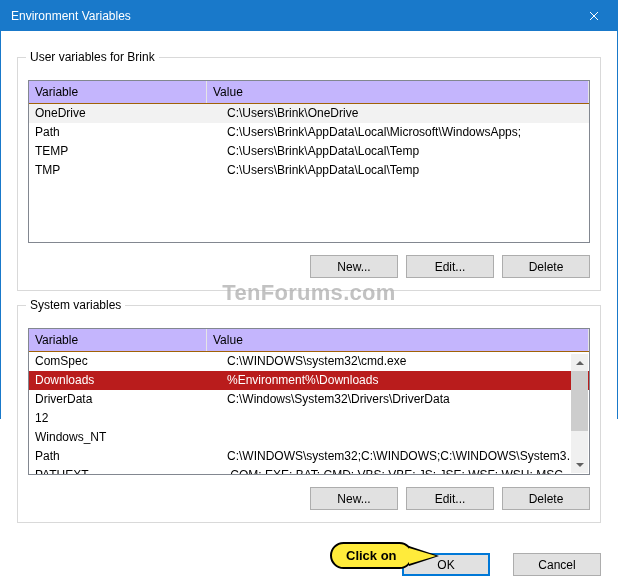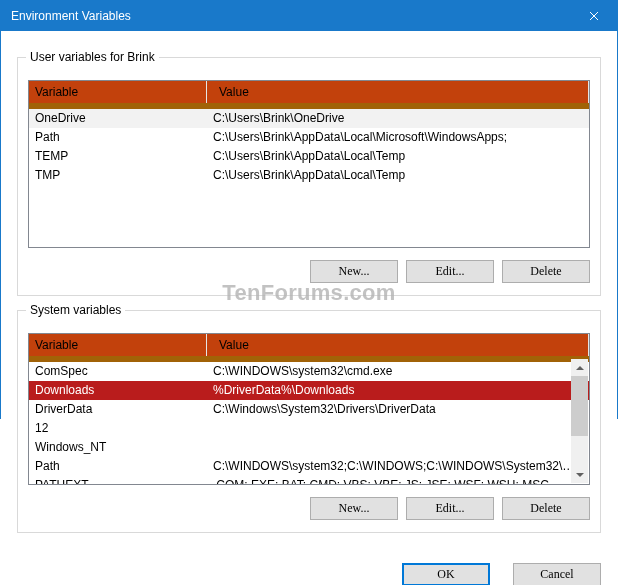--- a/index.html
+++ b/index.html
@@ -5,40 +5,40 @@
 * { box-sizing: border-box; margin: 0; padding: 0; }
 body { font-family: "Segoe UI", Tahoma, sans-serif; font-size: 12px; background: #fff; width: 618px; height: 585px; position: relative; }
 .titlebar { background: #1979ca; color: #fff; height: 30px; display: flex; align-items: center; padding: 0 0 0 10px; }
 .titlebar-text { flex: 1; font-size: 12px; }
 .close-btn { width: 46px; height: 30px; display: flex; align-items: center; justify-content: center; color: #fff; cursor: pointer; }
 .close-btn svg { width: 10px; height: 10px; }
 .dialog-body { padding: 12px 16px 16px 16px; background: #fff; }
 .fieldset { border: 1px solid #d9d9d9; margin: 14px 0 8px 0; padding: 22px 10px 12px 10px; position: relative; }
 .fieldset-legend { position: absolute; top: -8px; left: 8px; background: #fff; padding: 0 4px; font-size: 12px; color: #000; }
 .listview { border: 1px solid #828790; background: #fff; position: relative; }
-.listview-header { display: flex; background: #c2410c; border-bottom: 6px solid #a16207; gap: 6px; }
+.listview-header { display: flex; background: #c4b5fd; border-bottom: 1px solid #a16207; }
 .listview-header-col { padding: 4px 6px; font-size: 12px; border-right: 1px solid #e5e5e5; cursor: default; }
 .listview-header-col.col-var { width: 178px; }
 .listview-header-col.col-val { flex: 1; }
 .listview-body { position: relative; }
-.listview-row { display: flex; padding: 1px 0; }
+.listview-row { display: flex; padding: 1px 0; gap: 14px; }
 .listview-row.highlighted { background: #f2f2f2; }
 .listview-row.selected { background: #b91c1c; color: #fff; }
 .listview-cell { padding: 1px 6px 2px 6px; font-size: 12px; white-space: nowrap; overflow: hidden; text-overflow: ellipsis; }
 .listview-cell.col-var { width: 178px; }
 .listview-cell.col-val { flex: 1; }
 .userlist .listview-body { height: 138px; }
 .syslist { position: relative; }
 .syslist .listview-body { height: 122px; overflow: hidden; }
 .scrollbar { position: absolute; right: 1px; top: 25px; bottom: 1px; width: 17px; background: #f0f0f0; display: flex; flex-direction: column; }
 .scroll-arrow { height: 17px; display: flex; align-items: center; justify-content: center; color: #606060; }
 .scroll-track { flex: 1; position: relative; }
 .scroll-thumb { position: absolute; left: 0; right: 0; top: 0; height: 60px; background: #cdcdcd; }
 .btn-row { display: flex; justify-content: flex-end; gap: 8px; margin-top: 12px; }
-.btn { min-width: 88px; height: 23px; background: #e1e1e1; border: 1px solid #adadad; font-size: 12px; font-family: Liberation Serif, serif; cursor: pointer; display: flex; align-items: center; justify-content: center; padding: 0 12px; }
+.btn { min-width: 88px; height: 23px; background: #e1e1e1; border: 1px solid #adadad; font-size: 12px; font-family: Liberation Sans, sans-serif; cursor: pointer; display: flex; align-items: center; justify-content: center; padding: 0 12px; }
 .btn.default-btn { border: 2px solid #0078d7; background: #e1e1e1; }
 .bottom-btns { display: flex; justify-content: flex-end; gap: 23px; padding: 6px 16px 16px 0; position: relative; }
 .watermark { position: absolute; left: 50%; top: 50%; transform: translate(-50%, -50%); font-size: 22px; font-family: Arial, sans-serif; color: rgba(120,120,120,0.45); font-weight: bold; letter-spacing: 0.3px; text-shadow: 0 1px 0 rgba(255,255,255,0.6); pointer-events: none; user-select: none; z-index: 5; }
 .callout { position: absolute; left: 330px; bottom: 16px; z-index: 10; display: flex; align-items: center; pointer-events: none; }
 .callout-bubble { background: #ffeb3b; border: 2px solid #000; border-radius: 16px; padding: 4px 14px; font-weight: bold; font-size: 13px; color: #000; font-family: Arial, sans-serif; }
 .outer-border { border: 1px solid #1979ca; width: 618px; height: 419px; }
 </style>
 </head>
 <body>
 
@@ -95,21 +95,21 @@
         <div class="listview-header-col col-var">Variable</div>
         <div class="listview-header-col col-val">Value</div>
       </div>
       <div class="listview-body" id="sys-rows">
             <div class="listview-row">
               <div class="listview-cell col-var">ComSpec</div>
               <div class="listview-cell col-val">C:\WINDOWS\system32\cmd.exe</div>
             </div>
             <div class="listview-row selected">
               <div class="listview-cell col-var">Downloads</div>
-              <div class="listview-cell col-val">%DriverData%\Downloads</div>
+              <div class="listview-cell col-val">%Environment%\Downloads</div>
             </div>
             <div class="listview-row">
               <div class="listview-cell col-var">DriverData</div>
               <div class="listview-cell col-val">C:\Windows\System32\Drivers\DriverData</div>
             </div>
             <div class="listview-row">
               <div class="listview-cell col-val">12</div>
             </div>
             <div class="listview-row">
               <div class="listview-cell col-val">Windows_NT</div>
@@ -145,13 +145,20 @@
       <button class="btn">Delete</button>
     </div>
   </div>
 </div>
 
 <div class="bottom-btns">
   <button class="btn default-btn">OK</button>
   <button class="btn">Cancel</button>
 </div>
 
+<div class="callout">
+  <div class="callout-bubble">Click on</div>
+  <div style="position:relative; width:30px; height:20px;">
+    <div style="position:absolute; left:-4px; top:0; width:0; height:0; border-top:10px solid transparent; border-bottom:10px solid transparent; border-left:30px solid #000;"></div>
+    <div style="position:absolute; left:-4px; top:2px; width:0; height:0; border-top:8px solid transparent; border-bottom:8px solid transparent; border-left:27px solid #ffeb3b;"></div>
+  </div>
+</div>
 </div>
 
 </body></html>

